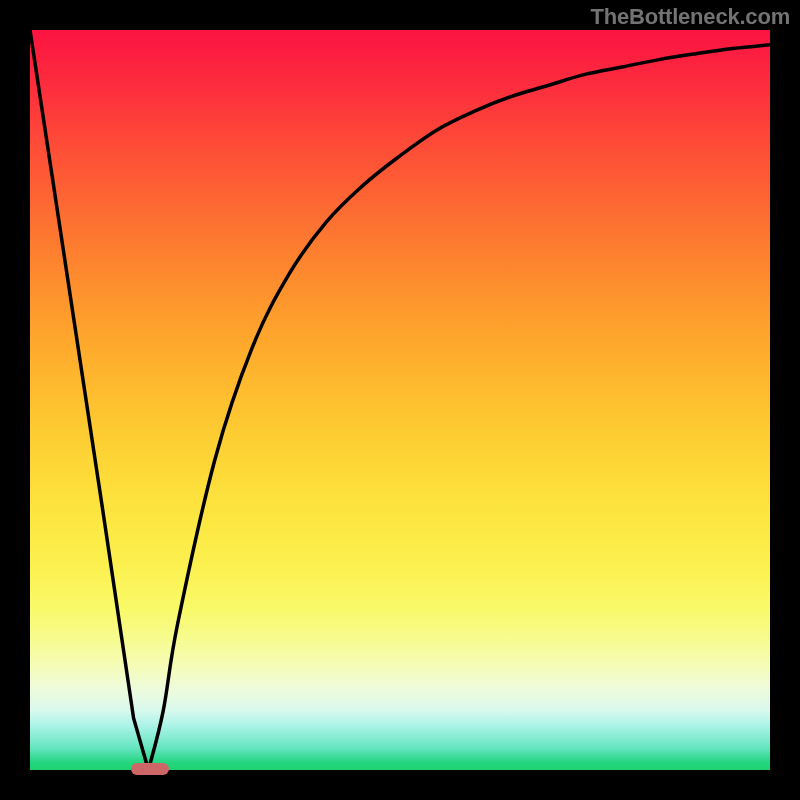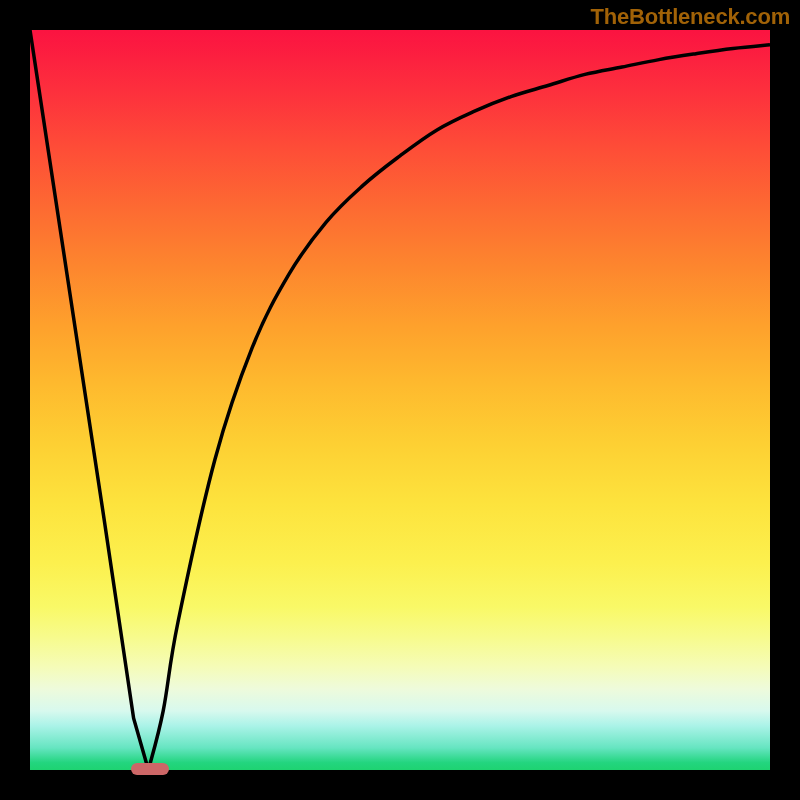--- a/index.html
+++ b/index.html
@@ -65,21 +65,21 @@
       background: #cd6767;
       border-radius: 6px;
     }
     .watermark {
       position: absolute;
       top: 4px;
       right: 10px;
       font-family: Arial, Helvetica, sans-serif;
       font-size: 22px;
       font-weight: bold;
-      color: #a16207;
+      color: #737373;
       letter-spacing: -0.2px;
     }
   </style>
 </head>
 <body>
 
 <div class="watermark">TheBottleneck.com</div>
 
 <div class="chart-frame">
   <div class="gradient-area"></div>

